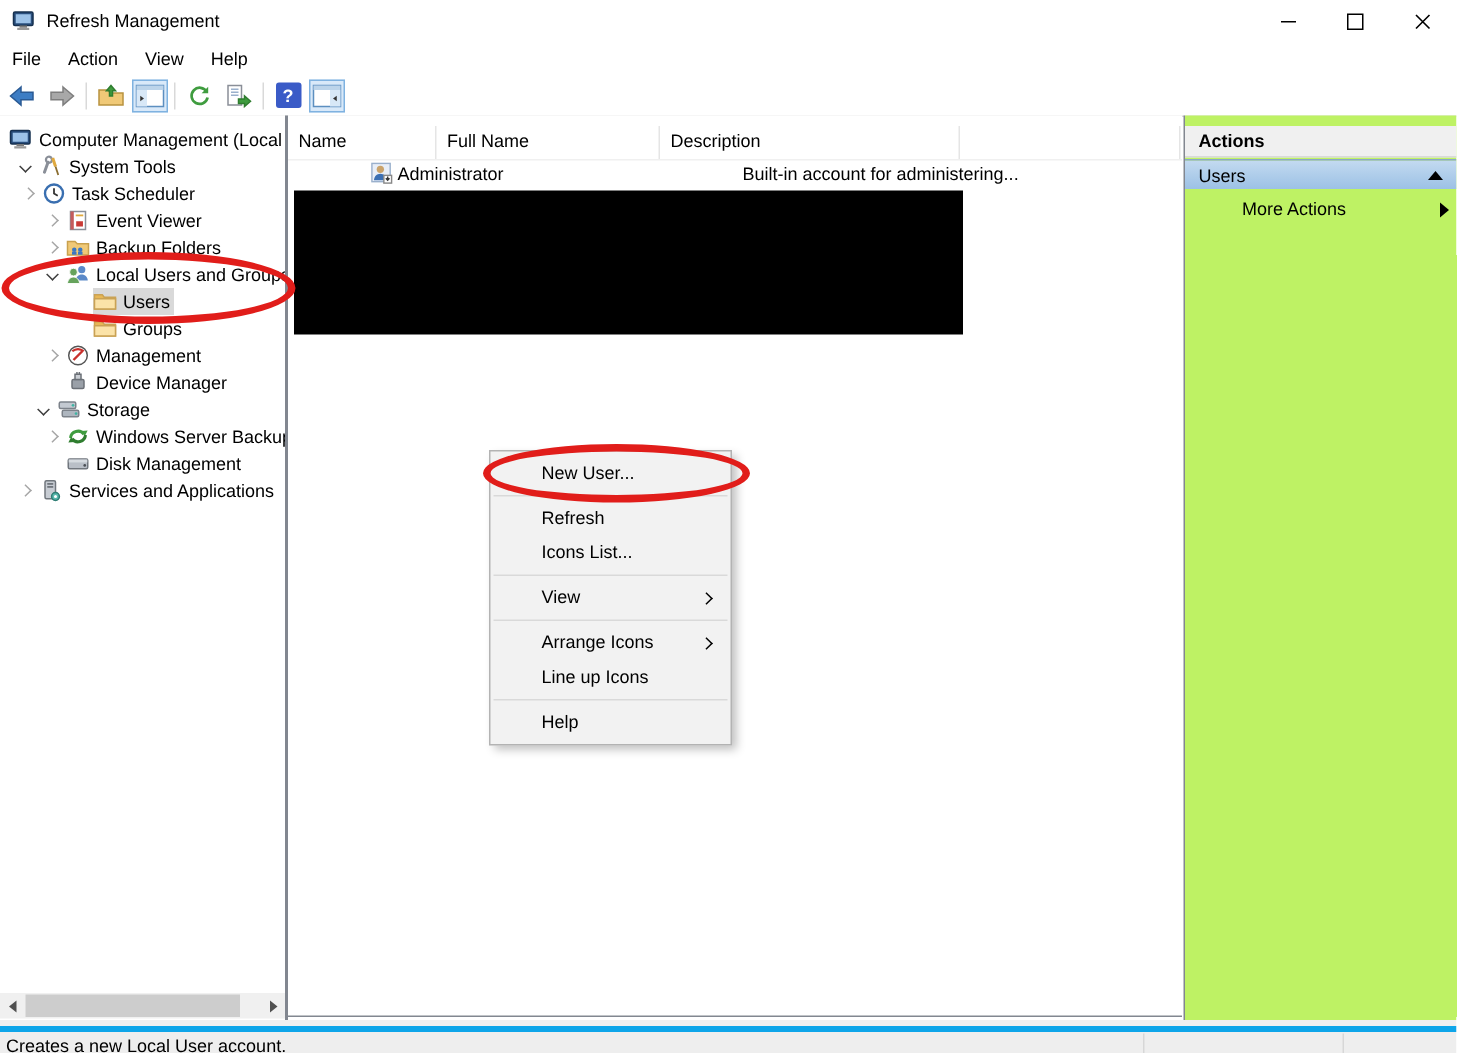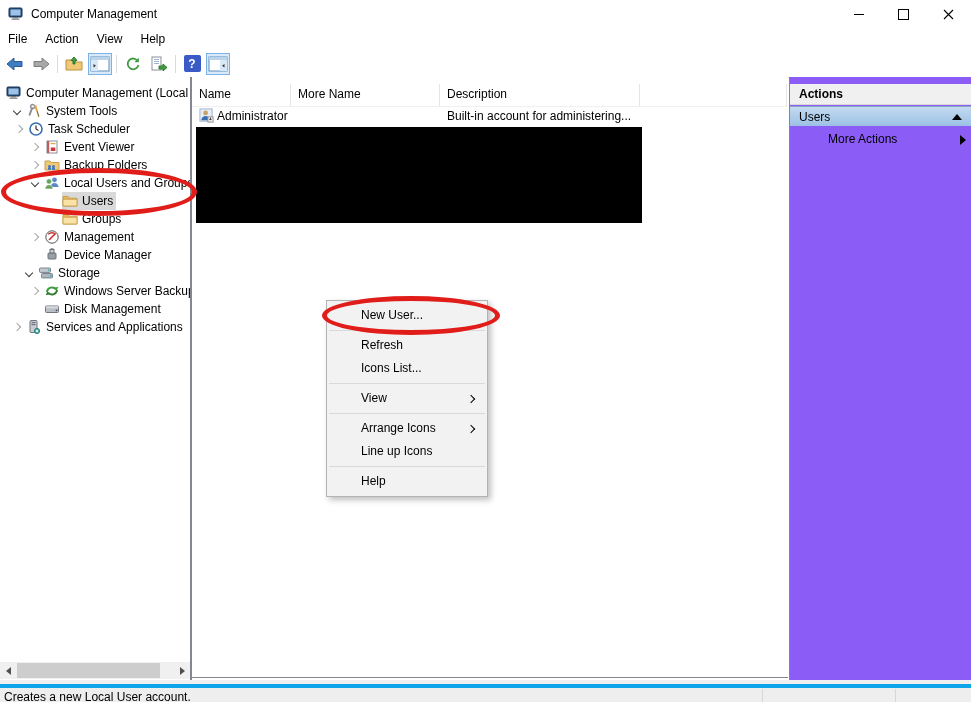--- a/index.html
+++ b/index.html
@@ -55,21 +55,21 @@
   .hcell{box-sizing:border-box;border-right:1px solid #e5e5e5;padding:3px 0 0 7px;height:22px;}
   #list-rows{position:absolute;left:0;top:29px;width:596px;}
   .lrow{height:19px;display:flex;align-items:center;}
   .lcell{box-sizing:border-box;padding-left:7px;white-space:nowrap;overflow:hidden;display:flex;align-items:center;}
   .licon{width:15px;height:15px;margin-right:3px;flex:0 0 15px;}
   .licon svg{width:15px;height:15px;display:block;}
 
   #redaction{position:absolute;left:196px;top:127px;width:446px;height:96px;background:#000;}
 
   #splitter2{position:absolute;left:789px;top:77px;width:1px;height:603px;background:#828790;}
-  #actions-pane{position:absolute;left:790px;top:77px;width:181px;height:603px;background:#8b5cf6;}
+  #actions-pane{position:absolute;left:790px;top:77px;width:181px;height:603px;background:#bef264;}
   #actions-header{position:absolute;left:0;top:7px;width:181px;height:21px;background:#f0f0f0;border-bottom:1px solid #d9d9d9;box-sizing:border-box;font-weight:bold;padding:3px 0 0 9px;}
   #actions-users{position:absolute;left:0;top:29px;width:181px;height:20px;background:linear-gradient(180deg,#c3daf0 0%,#9cc1e5 100%);border-top:1px solid #8aa8c6;display:flex;align-items:center;padding-left:9px;box-sizing:border-box;}
   .tri-up{position:absolute;right:9px;top:7px;width:0;height:0;border-left:5px solid transparent;border-right:5px solid transparent;border-bottom:6px solid #000;}
   #actions-more{position:absolute;left:0;top:51px;width:181px;height:22px;display:flex;align-items:center;padding-left:38px;box-sizing:border-box;}
   .tri-rt{position:absolute;right:5px;top:7px;width:0;height:0;border-top:5px solid transparent;border-bottom:5px solid transparent;border-left:6px solid #000;}
 
   
   #context-menu{position:absolute;left:326px;top:300px;width:162px;background:#f2f2f2;border:1px solid #b3b3b3;box-shadow:3px 3px 6px rgba(0,0,0,.25);box-sizing:border-box;padding:3px 0;}
   .mitem{height:23px;line-height:23px;padding-left:34px;position:relative;white-space:nowrap;}
   .msep{height:1px;background:#d9d9d9;margin:3px 2px;}
@@ -92,21 +92,21 @@
 
 <div id="app">
 
   <div id="titlebar">
     <span class="appicon"><svg viewBox="0 0 16 16">
           <rect x="1" y="2" width="13" height="9" rx="1" fill="#2a4f7e" stroke="#16304f"></rect>
           <rect x="2.5" y="3.5" width="10" height="6" fill="#9cc2e8"></rect>
           <rect x="5" y="11" width="5" height="1.5" fill="#7a7a7a"></rect>
           <rect x="3.5" y="12.5" width="8" height="1.5" fill="#9a9a9a"></rect>
         </svg></span>
-    <span class="title">Computer Management</span>
+    <span class="title">Refresh Management</span>
     <div id="wincontrols">
       <div class="winbtn">
           <span class="glyph-min"></span>
         </div>
       <div class="winbtn">
           <span class="glyph-max"></span>
         </div>
       <div class="winbtn">
           <svg width="11" height="11" viewBox="0 0 11 11">
             <path d="M1 1l9 9M10 1l-9 9" stroke="#000" stroke-width="1.1"></path>
@@ -398,27 +398,27 @@
       <div class="sarrow" style="position:absolute;right:0;top:0;">
           <span class="tri-right"></span>
         </div>
     </div>
   </div>
   <div id="splitter1"></div>
 
   <div id="list-pane">
     <div id="list-header">
         <div class="hcell" style="width: 99px;">Name</div>
-        <div class="hcell" style="width: 149px;">More Name</div>
+        <div class="hcell" style="width: 149px;">Full Name</div>
         <div class="hcell" style="width: 200px;">Description</div>
         <div class="hcell" style="width: 147px;"></div>
       </div>
     <div id="list-rows">
         <div class="lrow">
-          <div class="lcell" style="width: 99px;">
+          <div class="lcell" style="width: 99px; margin-left: 48px;">
             <span class="licon">
               <svg viewBox="0 0 16 16">
                 <rect x="1" y="1" width="13" height="13" fill="#e8eef7" stroke="#9ab0cc"></rect>
                 <circle cx="7" cy="5.2" r="2.6" fill="#caa36b"></circle>
                 <path d="M2.5 13c0-2.6 2-4.6 4.5-4.6S11.5 10.4 11.5 13z" fill="#3b6fb3"></path>
                 <rect x="9.5" y="9.5" width="5.5" height="5.5" fill="#fff" stroke="#888"></rect>
                 <path d="M12.2 10.3v2.4M10.9 11.5l1.3 1.5 1.3-1.5" stroke="#333" fill="none"></path>
               </svg>
             </span>
             <span>Administrator</span>

